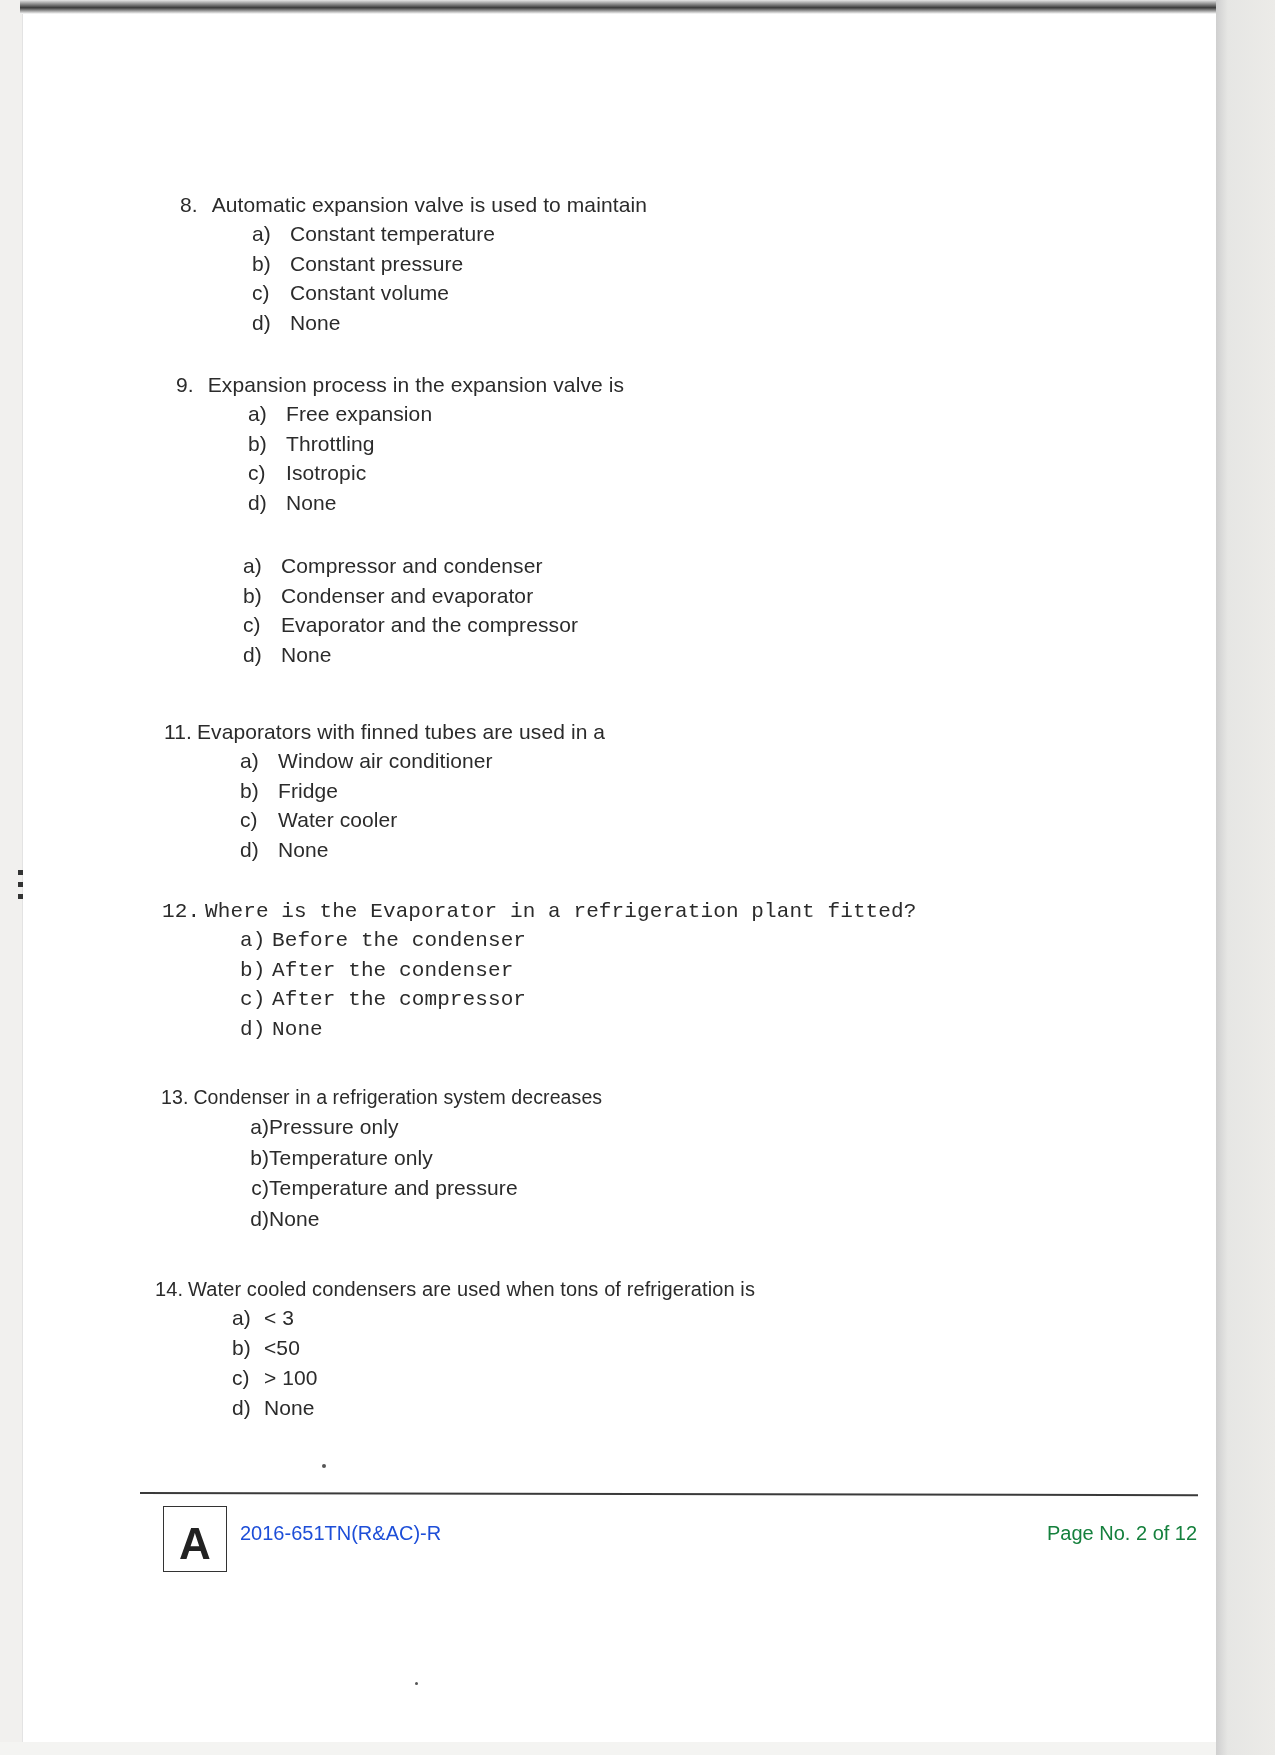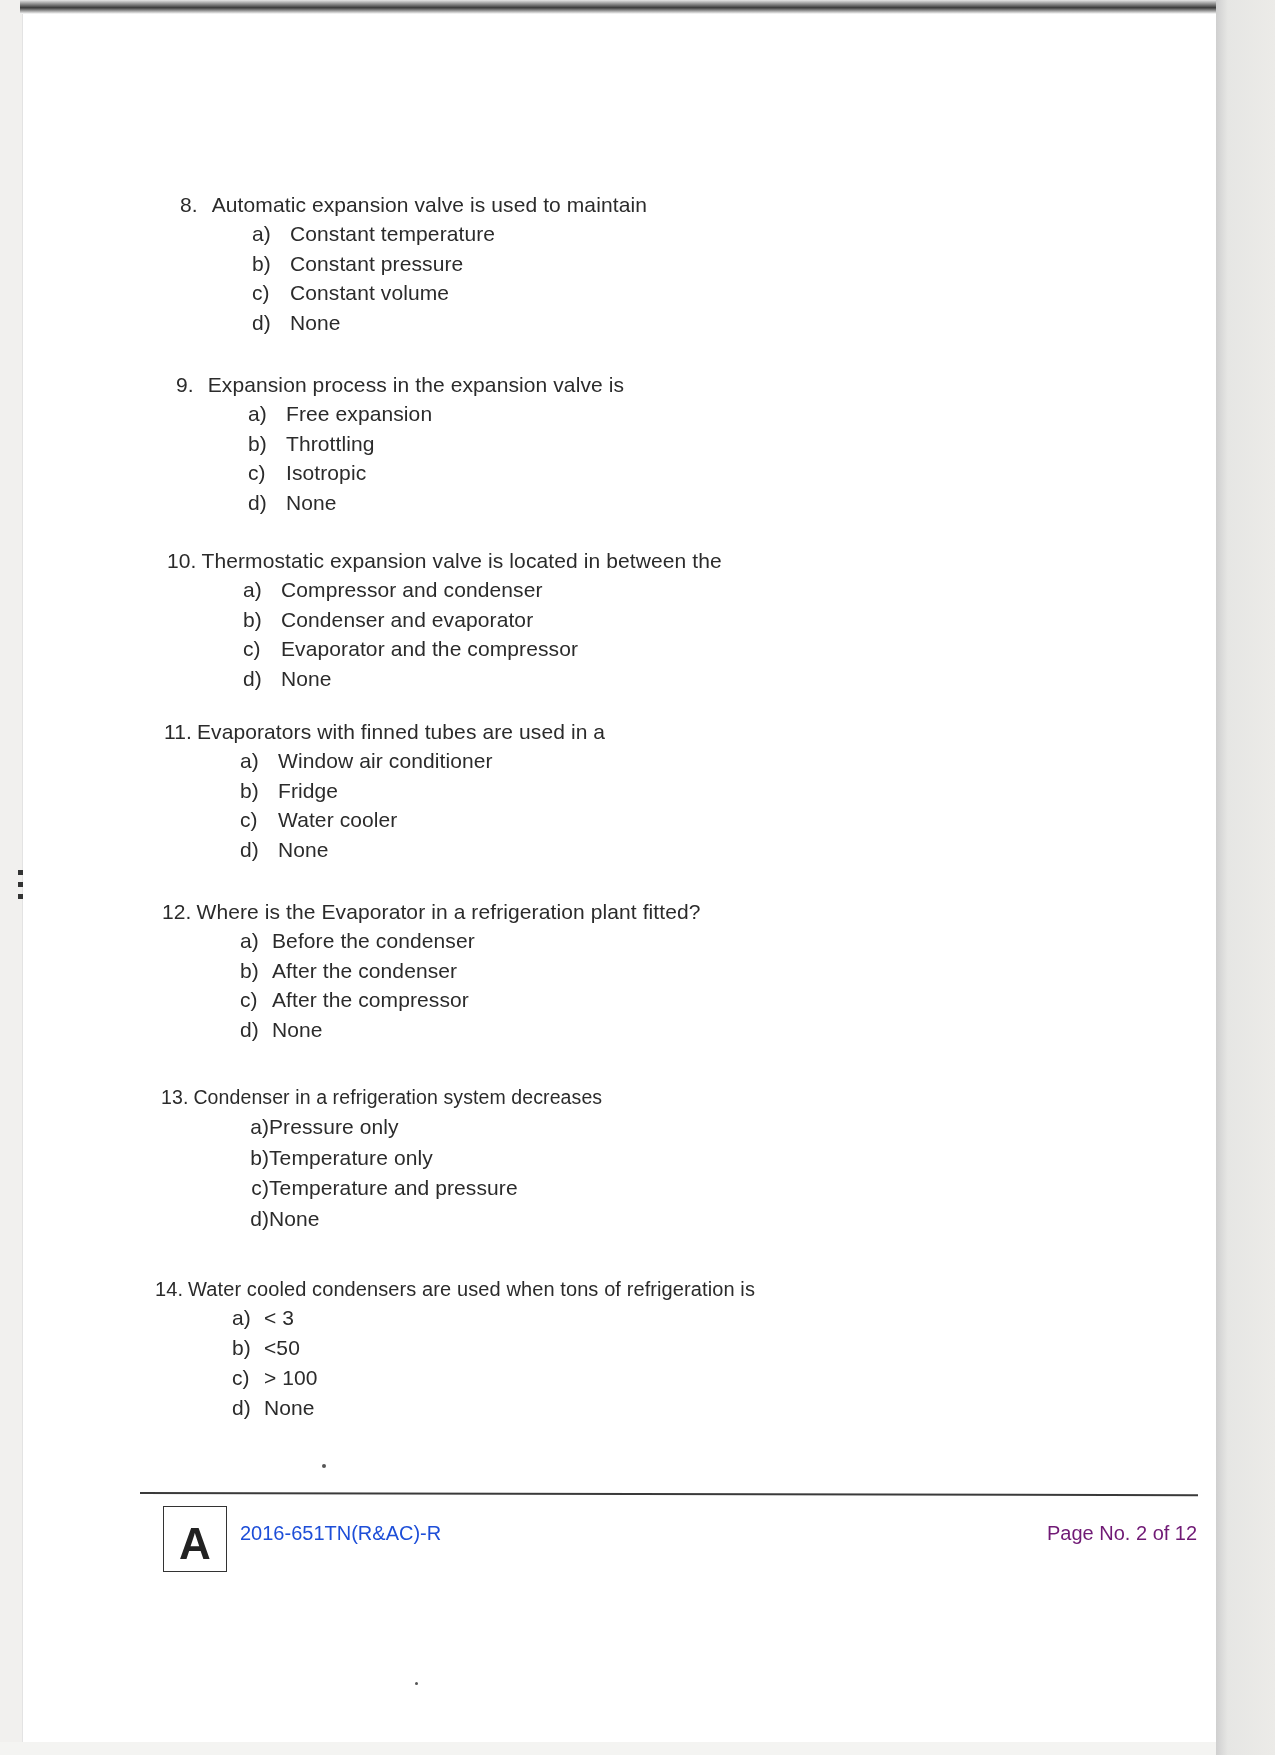--- a/index.html
+++ b/index.html
@@ -40,21 +40,21 @@
     position:absolute; left:140px; top:1492px; width:1058px; height:2px;
     background:#3a3a3a; transform:rotate(0.12deg); transform-origin:left center;
   }
   .form-box {
     position:absolute; left:163px; top:1506px; width:64px; height:66px;
     border:1.5px solid #333; box-sizing:border-box;
     display:flex; align-items:center; justify-content:center;
     font-size:44px; font-weight:bold; color:#222; padding-top:10px;
   }
   .paper-code { position:absolute; left:240px; top:1522px; font-size:20px; color:#1d4ed8; }
-  .page-no { position:absolute; left:1047px; top:1522px; font-size:20px; color:#701a75; }
+  .page-no { position:absolute; left:1047px; top:1522px; font-size:20px; color:#15803d; }
   .speck { position:absolute; width:4px; height:4px; border-radius:50%; background:#555; }
 </style>
 </head>
 <body>
 
 <div class="left-edge"></div>
 <div class="edge-marks">
     <span></span>
     <span></span>
     <span></span>
@@ -107,24 +107,20 @@
         <span class="opt-text">Isotropic</span>
       </div>
     <div class="option">
         <span class="opt-letter">d)</span>
         <span class="opt-text">None</span>
       </div>
   </div>
 </div>
 
 <div class="question" style="left:167px; top:549px;">
-  <div class="q-stem">
-    <span class="q-num">10.</span>
-    <span class="q-text" style="margin-left:5px;">Thermostatic expansion valve is located in between the</span>
-  </div>
   <div class="options" style="margin-left:76px;">
     <div class="option">
         <span class="opt-letter">a)</span>
         <span class="opt-text">Compressor and condenser</span>
       </div>
     <div class="option">
         <span class="opt-letter">b)</span>
         <span class="opt-text">Condenser and evaporator</span>
       </div>
     <div class="option">
@@ -156,21 +152,21 @@
         <span class="opt-letter">c)</span>
         <span class="opt-text">Water cooler</span>
       </div>
     <div class="option">
         <span class="opt-letter">d)</span>
         <span class="opt-text">None</span>
       </div>
   </div>
 </div>
 
-<div class="question" style="left:162px; top:900px;">
+<div class="question" style="left:162px; top:900px;font-family:Liberation Mono, monospace;">
   <div class="q-stem">
     <span class="q-num">12.</span>
     <span class="q-text" style="margin-left:5px;">Where is the Evaporator in a refrigeration plant fitted?</span>
   </div>
   <div class="options" style="margin-left:78px;">
     <div class="option">
         <span class="opt-letter" style="width:32px;">a)</span>
         <span class="opt-text">Before the condenser</span>
       </div>
     <div class="option">

